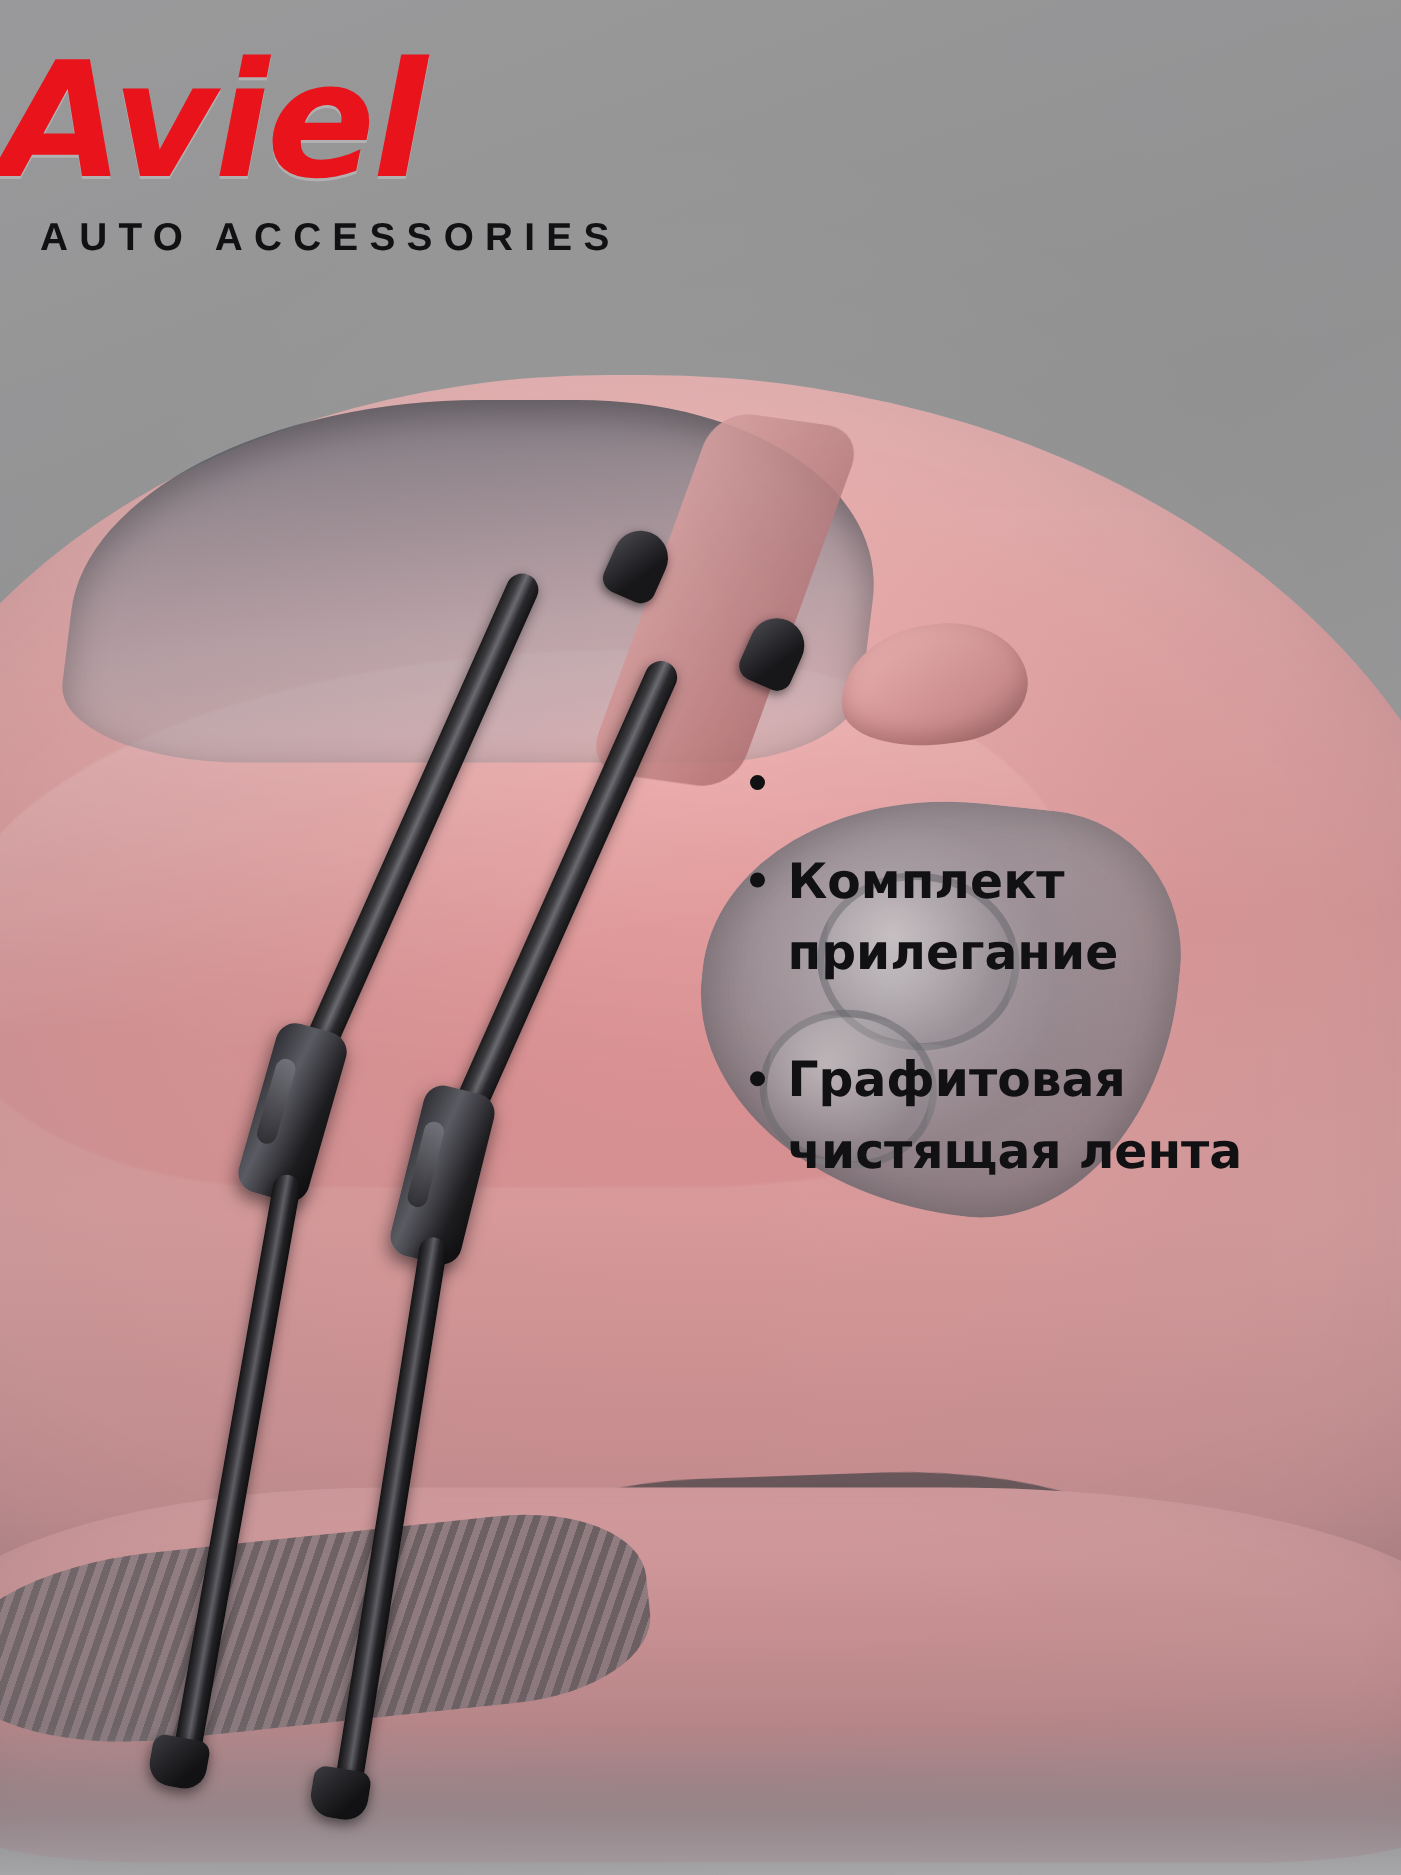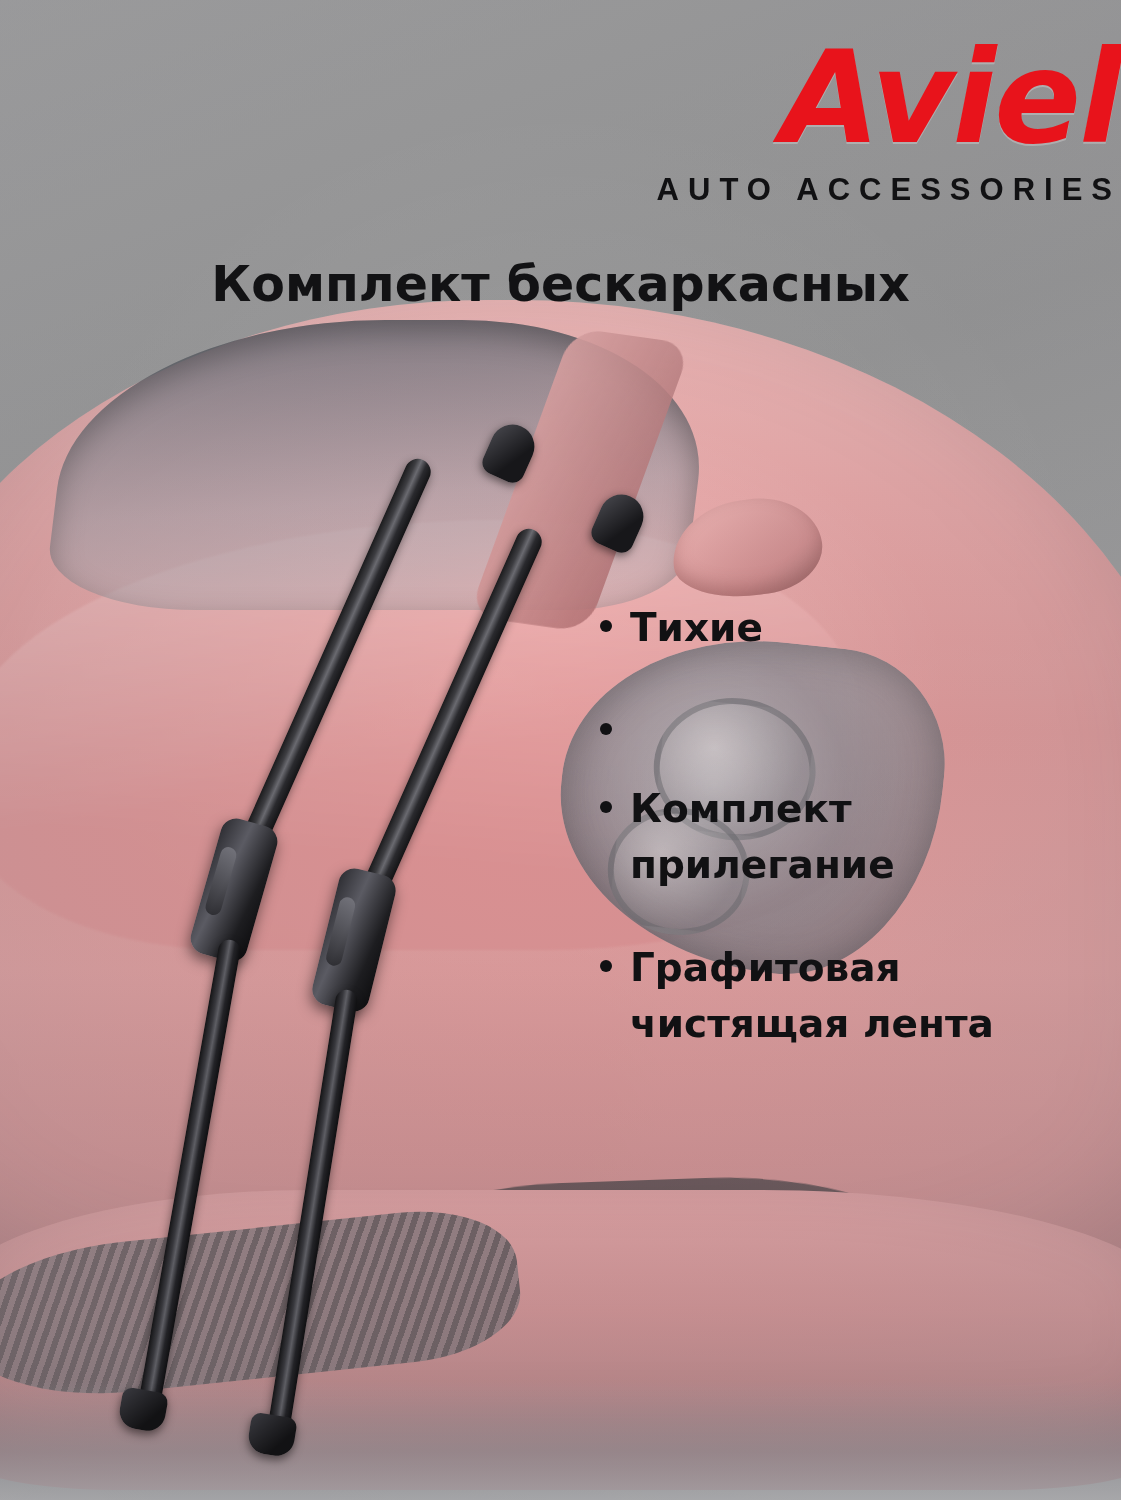--- a/index.html
+++ b/index.html
@@ -217,21 +217,21 @@
     border-radius: 10px 10px 18px 18px;
     box-shadow: 0 4px 10px rgba(0,0,0,0.5);
   }
 
   
   .logo-block {
     position: absolute;
     left: 0;
     top: 34px;
     width: 1121px;
-    text-align: right;
+    text-align: left;
     z-index: 6;
   }
   .logo-word {
     font-family: "DejaVu Sans", sans-serif;
     font-weight: bold;
     font-style: italic;
     font-size: 128px;
     line-height: 1.0;
     color: #e8131b;
     letter-spacing: -2px;
@@ -334,28 +334,23 @@
     </div>
 
   </div>
 
   <div class="logo-block">
     <div class="logo-word">Aviel</div>
     <div class="logo-sub">AUTO ACCESSORIES</div>
   </div>
 
   <div class="headline">
-    <span class="l1">Комплект бескаркасных</span>
   </div>
 
   <div class="features">
-    <div class="feature">
-      <span class="dot"></span>
-      <span class="txt">Тихие</span>
-    </div>
     <div class="feature">
       <span class="dot"></span>
     </div>
     <div class="feature">
       <span class="dot"></span>
       <span class="txt">Комплект
 прилегание</span>
     </div>
     <div class="feature">
       <span class="dot"></span>

